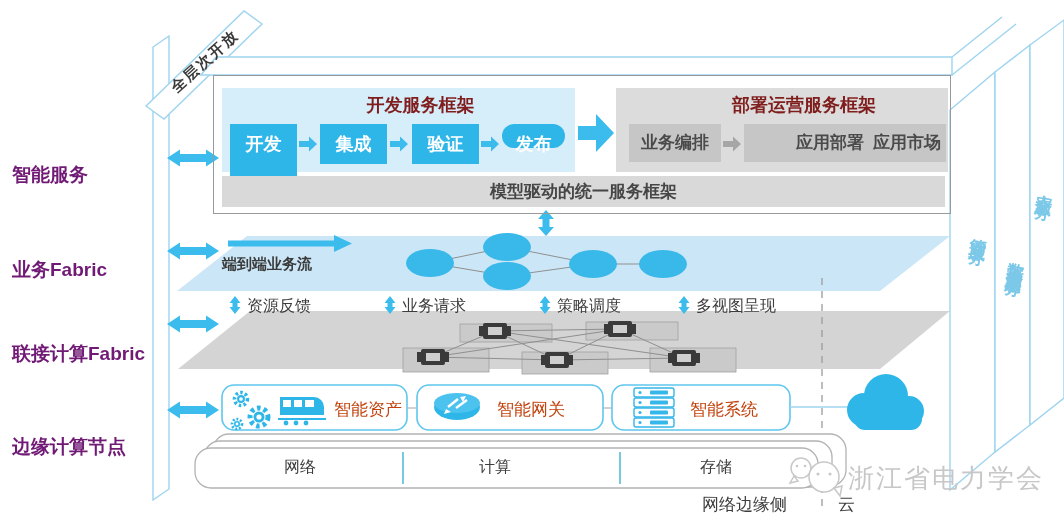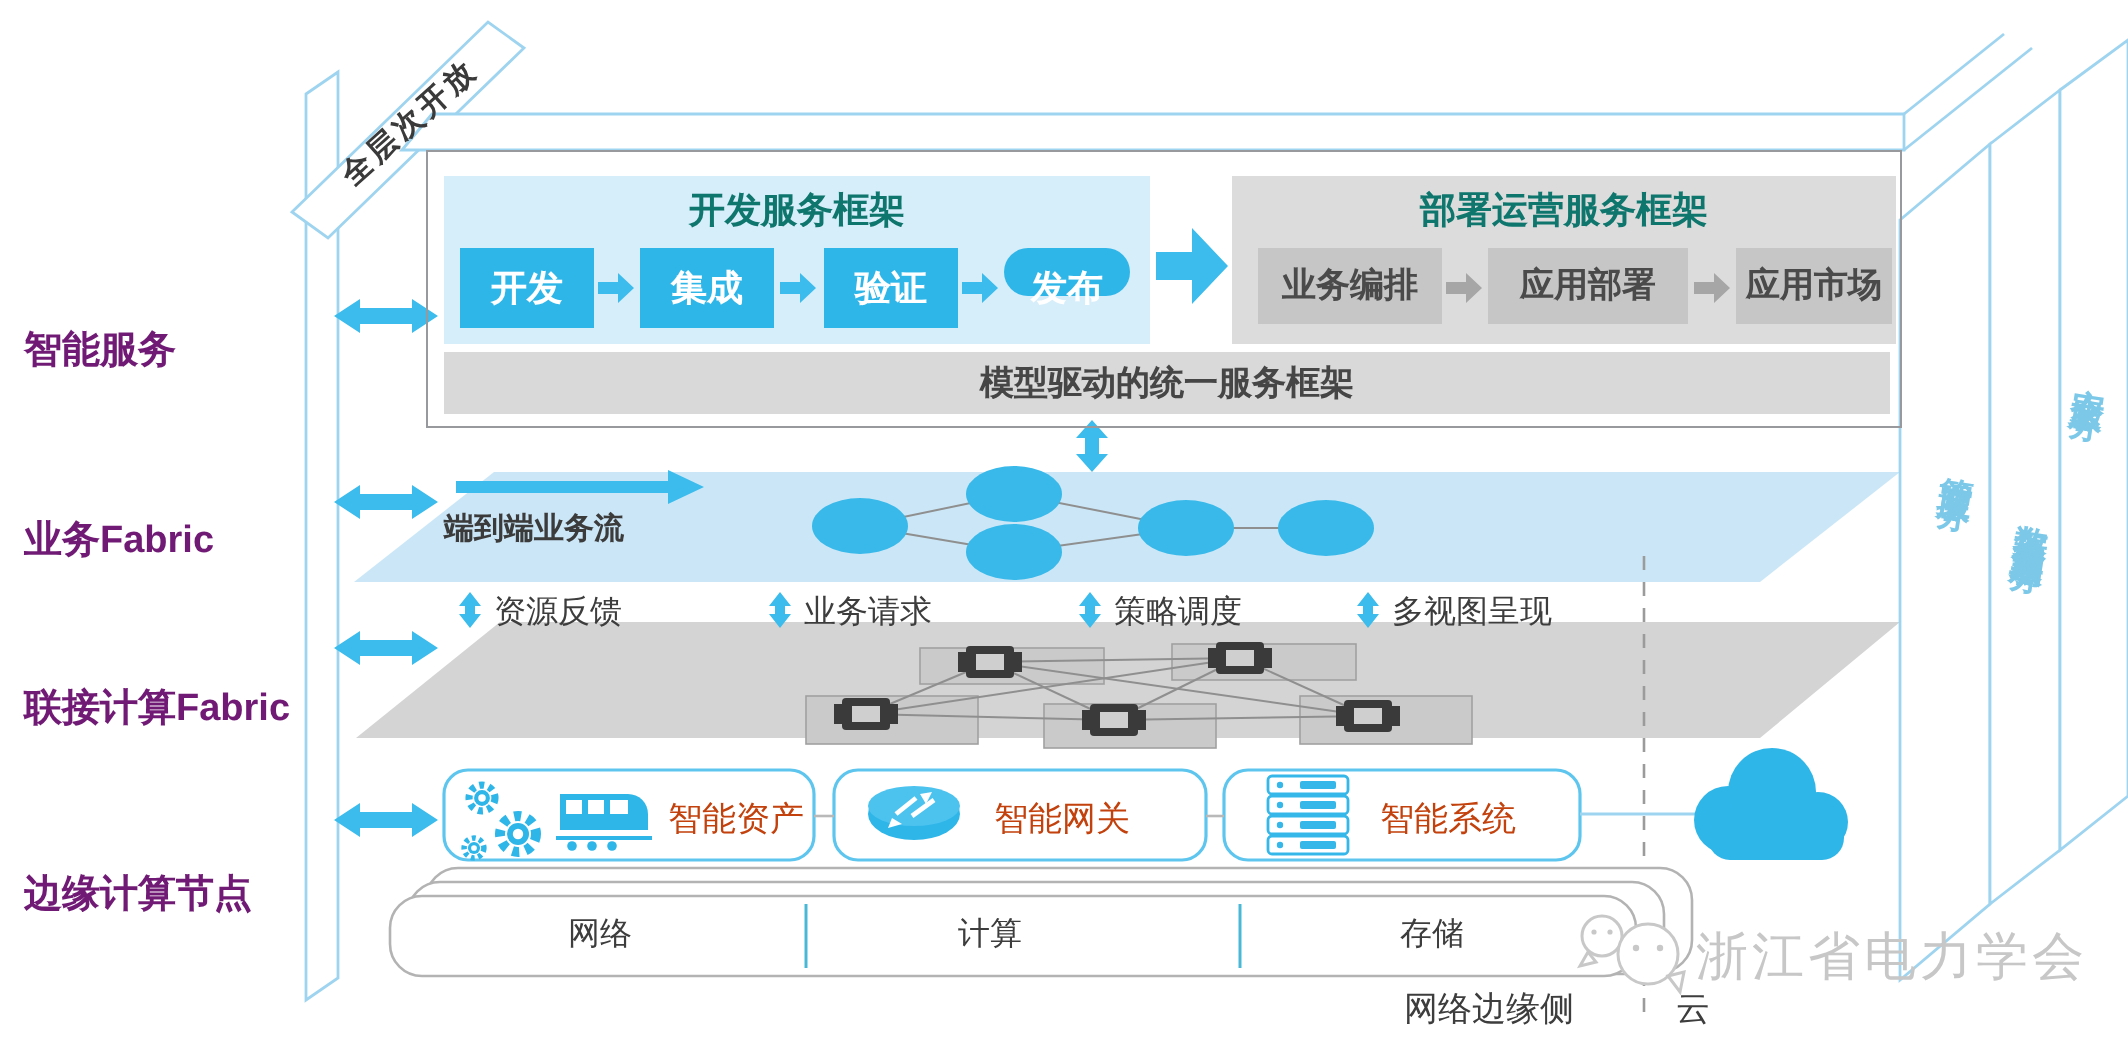--- a/index.html
+++ b/index.html
@@ -8,21 +8,21 @@
     font-family:"Liberation Sans","DejaVu Sans",sans-serif;color:#3e3e3e;
   }
   .abs{position:absolute;}
   #bg-svg{position:absolute;left:0;top:0;z-index:0;}
   .layer-label{font-size:19px;font-weight:bold;color:#701a75;z-index:2;}
   .open-tag{font-size:15px;font-weight:bold;color:#3a3a3a;transform:rotate(-42deg);
     text-align:center;letter-spacing:2px;z-index:2;}
   .white-frame{border:1.5px solid #97999c;background:transparent;z-index:1;}
   .panel{z-index:2;}
   .panel-title{position:absolute;left:0;top:5px;width:100%;text-align:center;
-    font-size:18px;font-weight:bold;color:#0f766e;}
+    font-size:18px;font-weight:bold;color:#7f1d1d;padding-left:22px;}
   .step-box{position:absolute;text-align:center;font-weight:bold;z-index:3;}
   .step-cyan{background:#2fb6e9;color:#ffffff;font-size:18px;line-height:40px;}
   .step-gray{background:#c6c6c6;color:#4a4a4a;font-size:17px;font-weight:bold;line-height:38px;}
   .model-bar{background:#d9d9d9;text-align:center;font-size:17px;font-weight:bold;
     color:#464646;line-height:31px;z-index:2;}
   .flow-label{font-size:15px;font-weight:bold;color:#3b3b3b;z-index:2;}
   .signal-label{font-size:16px;color:#3d3d3d;z-index:2;font-weight:500;}
   .node-label{font-size:17px;color:#c2410c;z-index:3;font-weight:500;}
   .res-label{font-size:16px;color:#3d3d3d;z-index:3;text-align:center;font-weight:500;}
   .footer-label{font-size:17px;color:#3d3d3d;z-index:3;font-weight:500;}
@@ -247,21 +247,21 @@
   <div class="abs layer-label" style="left:12px;top:257px;">业务Fabric</div>
   <div class="abs layer-label" style="left:12px;top:341px;">联接计算Fabric</div>
   <div class="abs layer-label" style="left:12px;top:434px;">边缘计算节点</div>
 
   <div class="abs open-tag" style="left:145px;top:52px;width:120px;">全层次开放</div>
 
   <div class="abs white-frame" style="left:213px;top:75px;width:736px;height:137px;"></div>
 
   <div class="abs panel" style="left:222px;top:88px;width:353px;height:84px;background:#d6edfa;">
     <div class="panel-title">开发服务框架</div>
-    <div class="step-box step-cyan" style="left:8px;top:36px;width:67px;height:40px;">开发</div>
+    <div class="step-box step-cyan" style="left:8px;top:36px;width:67px;height:52px;">开发</div>
     <div class="step-box step-cyan" style="left:98px;top:36px;width:67px;height:40px;">集成</div>
     <div class="step-box step-cyan" style="left:190px;top:36px;width:67px;height:40px;">验证</div>
     <div class="step-box step-cyan" style="left:280px;top:36px;width:63px;height:24px;border-radius:13px;">发布</div>
     <svg class="abs" style="left:76px;top:46px;" width="21" height="20">
         <polygon points="1,7 11,7 11,2.5 19,10 11,17.5 11,13 1,13" fill="#3bbced"></polygon>
       </svg>
     <svg class="abs" style="left:166px;top:46px;" width="23" height="20">
         <polygon points="2,7 12,7 12,2.5 20,10 12,17.5 12,13 2,13" fill="#3bbced"></polygon>
       </svg>
     <svg class="abs" style="left:258px;top:46px;" width="21" height="20">
@@ -269,21 +269,21 @@
       </svg>
   </div>
 
   <svg class="abs" style="left:577px;top:111px;z-index:2;" width="40" height="44">
     <polygon points="1,15 19,15 19,3 37,22 19,41 19,29 1,29" fill="#3bbced"></polygon>
   </svg>
 
   <div class="abs panel" style="left:616px;top:88px;width:332px;height:84px;background:#dcdcdc;">
     <div class="panel-title">部署运营服务框架</div>
     <div class="step-box step-gray" style="left:13px;top:36px;width:92px;height:38px;">业务编排</div>
-    <div class="step-box step-gray" style="left:128px;top:36px;width:100px;height:38px;">应用部署</div>
+    <div class="step-box step-gray" style="left:128px;top:36px;width:100px;height:38px;padding-left:36px;">应用部署</div>
     <div class="step-box step-gray" style="left:252px;top:36px;width:78px;height:38px;">应用市场</div>
     <svg class="abs" style="left:106px;top:46px;" width="22" height="20">
         <polygon points="1,7 11,7 11,2.5 19,10 11,17.5 11,13 1,13" fill="#a6a6a6"></polygon>
       </svg>
     <svg class="abs" style="left:229px;top:46px;" width="23" height="20">
         <polygon points="2,7 12,7 12,2.5 20,10 12,17.5 12,13 2,13" fill="#a6a6a6"></polygon>
       </svg>
   </div>
 
   <div class="abs model-bar" style="left:222px;top:176px;width:723px;height:31px;">模型驱动的统一服务框架</div>

